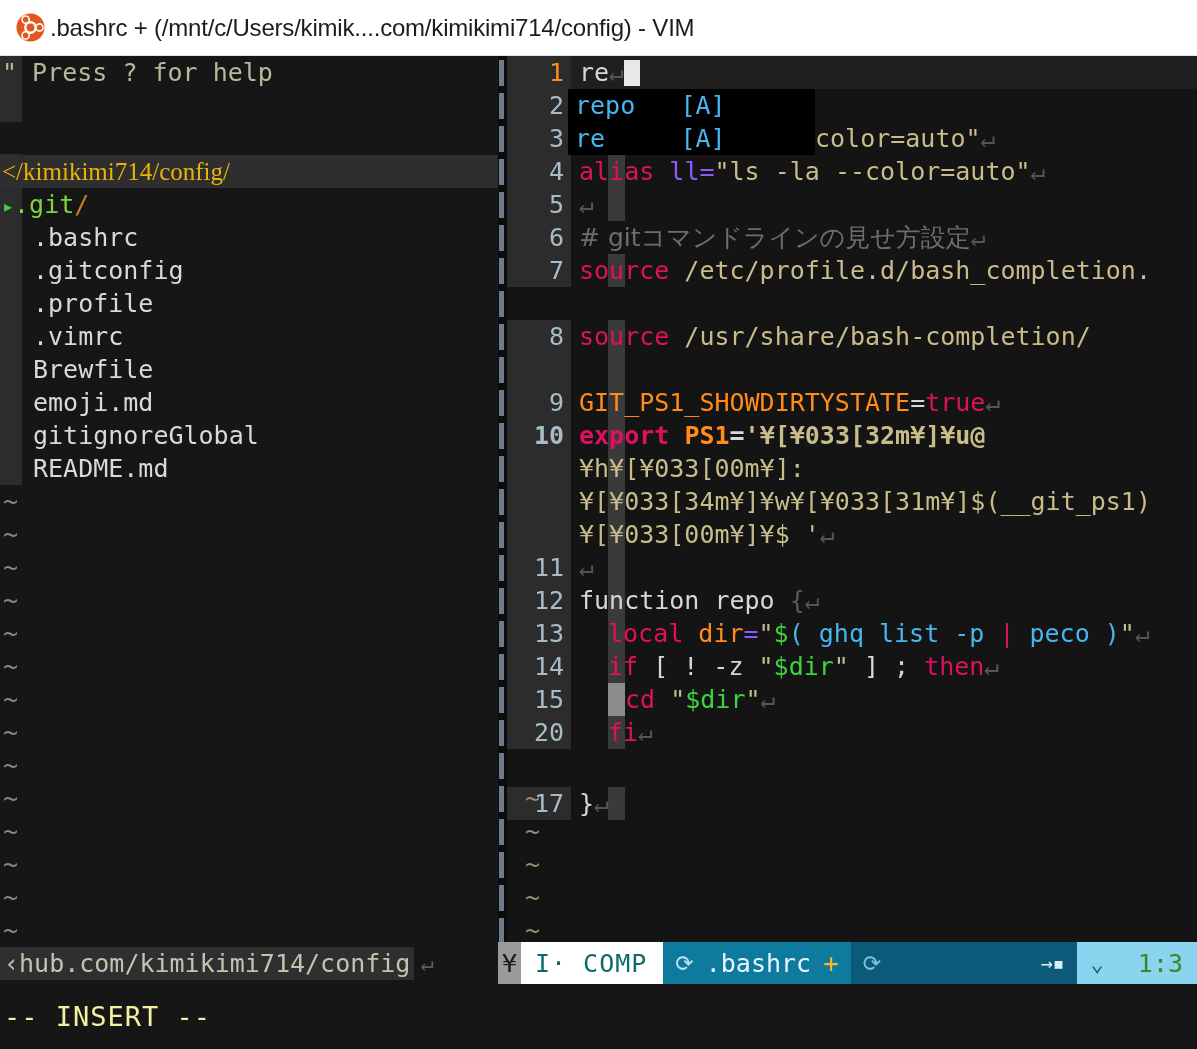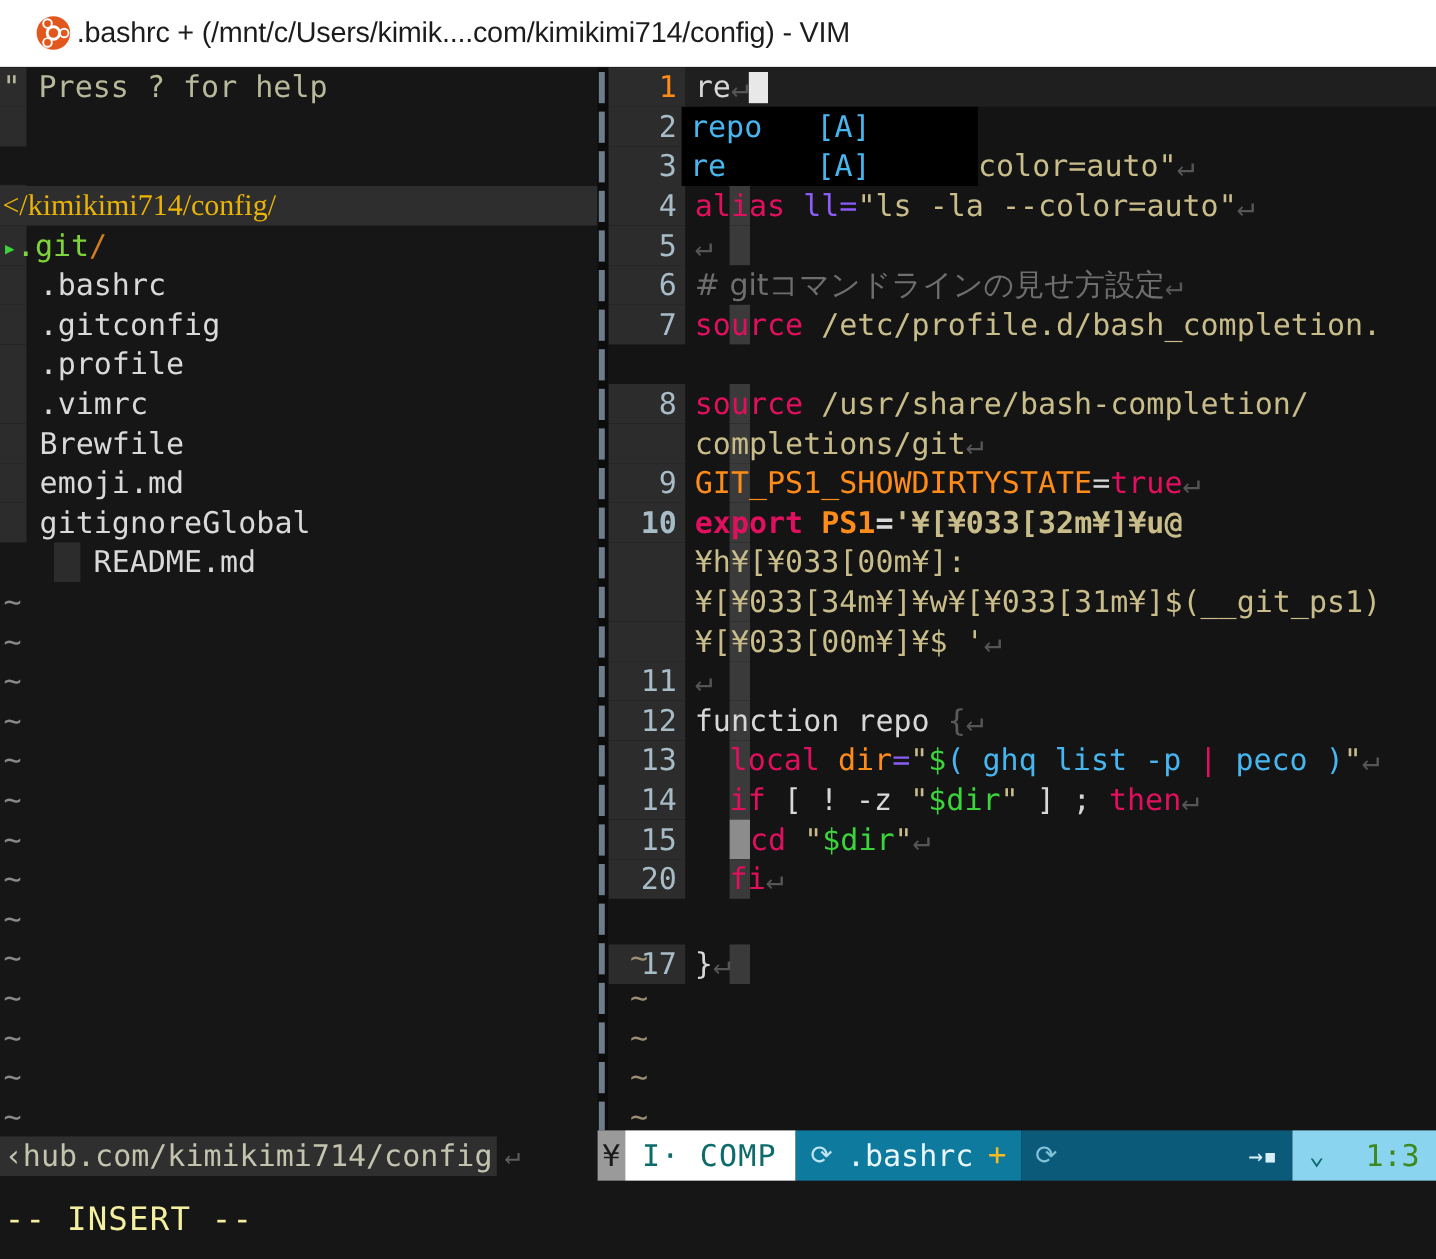--- a/index.html
+++ b/index.html
@@ -8,21 +8,21 @@
     background: #1b1b1b;
     font-family: "DejaVu Sans Mono", "Liberation Mono", monospace;
     overflow: hidden;
   }
 
   
   #titlebar {
     height: 56px; width: 1197px;
     background: #ffffff;
     display: flex; align-items: center;
-    padding-left: 28px;
+    padding-left: 14px;
     border-bottom: 1px solid #e2e2e2;
   }
   #ubuntu-logo { width: 33px; height: 33px; flex: 0 0 33px; position: relative; }
   #titletext {
     font-family: "Liberation Sans", sans-serif;
     font-size: 24px; color: #1c1c1c;
     margin-left: 3px; white-space: nowrap;
     letter-spacing: -0.2px;
   }
 
@@ -255,21 +255,21 @@
     </div>
 
     <div id="tree-files">
         <div class="trow" style="top: 165px;"><div class="tgut"></div><div class="ttext c-file" style="left: 31px;">.bashrc</div></div>
         <div class="trow" style="top: 198px;"><div class="tgut"></div><div class="ttext c-file" style="left: 31px;">.gitconfig</div></div>
         <div class="trow" style="top: 231px;"><div class="tgut"></div><div class="ttext c-file" style="left: 31px;">.profile</div></div>
         <div class="trow" style="top: 264px;"><div class="tgut"></div><div class="ttext c-file" style="left: 31px;">.vimrc</div></div>
         <div class="trow" style="top: 297px;"><div class="tgut"></div><div class="ttext c-file" style="left: 31px;">Brewfile</div></div>
         <div class="trow" style="top: 330px;"><div class="tgut"></div><div class="ttext c-file" style="left: 31px;">emoji.md</div></div>
         <div class="trow" style="top: 363px;"><div class="tgut"></div><div class="ttext c-file" style="left: 31px;">gitignoreGlobal</div></div>
-        <div class="trow" style="top: 396px; margin-left: 45px;"><div class="tgut"></div><div class="ttext c-file" style="left: 31px;">README.md</div></div>
+        <div class="trow" style="top: 396px;"><div class="tgut"></div><div class="ttext c-file" style="left: 31px;">README.md</div></div>
       </div>
     <div id="tree-tildes">
         <div class="tilde-t" style="top: 429px;">~</div>
         <div class="tilde-t" style="top: 462px;">~</div>
         <div class="tilde-t" style="top: 495px;">~</div>
         <div class="tilde-t" style="top: 528px;">~</div>
         <div class="tilde-t" style="top: 561px;">~</div>
         <div class="tilde-t" style="top: 594px;">~</div>
         <div class="tilde-t" style="top: 627px;">~</div>
         <div class="tilde-t" style="top: 660px;">~</div>
@@ -354,21 +354,20 @@
     </div>
 
     <div class="erow" style="top:264px;">
       <div class="gut">8</div>
       <div class="iguide" style="left:101px;"></div>
       <div class="etext"><span class="s-kw">source</span><span class="s-str"> /usr/share/bash-completion/</span></div>
     </div>
     <div class="erow" style="top:297px;">
       <div class="gut blank">·</div>
       <div class="iguide" style="left:101px;"></div>
-      <div class="etext"><span class="s-str">completions/git</span><span class="s-eol">↵</span></div>
     </div>
 
     <div class="erow" style="top:330px;">
       <div class="gut">9</div>
       <div class="iguide" style="left:101px;"></div>
       <div class="etext"><span class="s-ident">GIT_PS1_SHOWDIRTYSTATE</span><span class="s-plain">=</span><span class="s-num">true</span><span class="s-eol">↵</span></div>
     </div>
 
     <div class="erow" style="top:363px;font-weight:bold;">
       <div class="gut">10</div>

